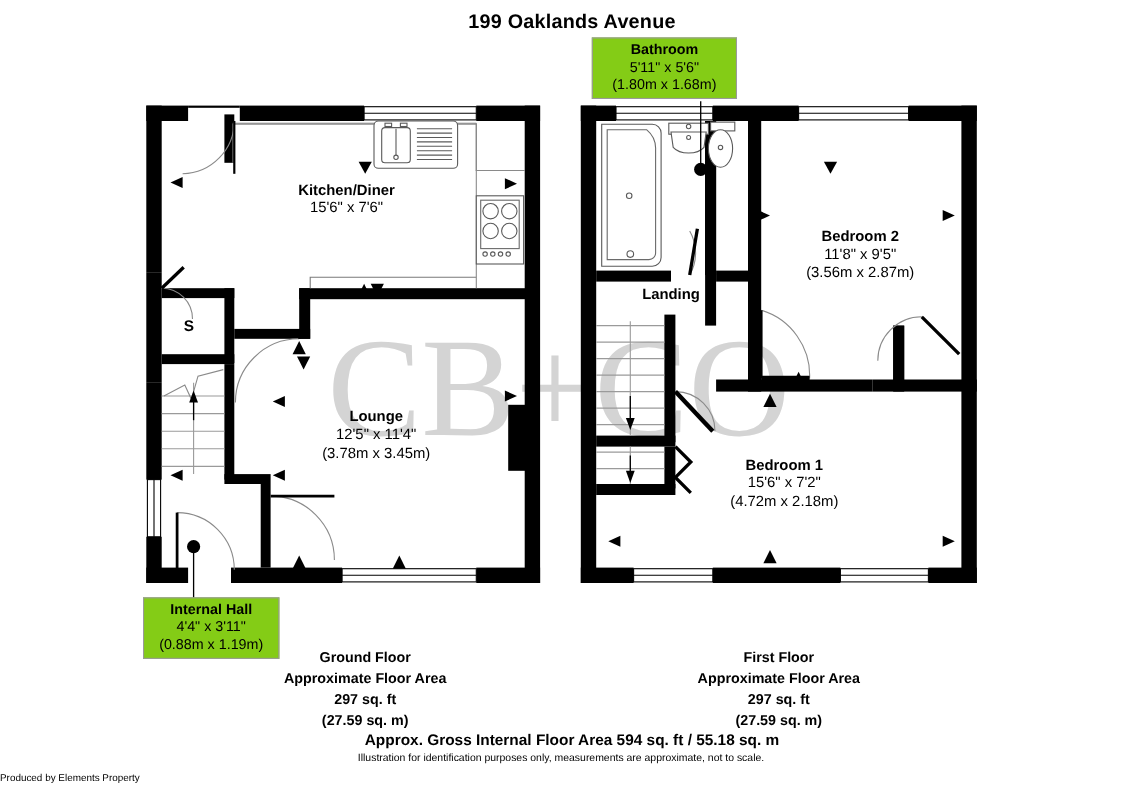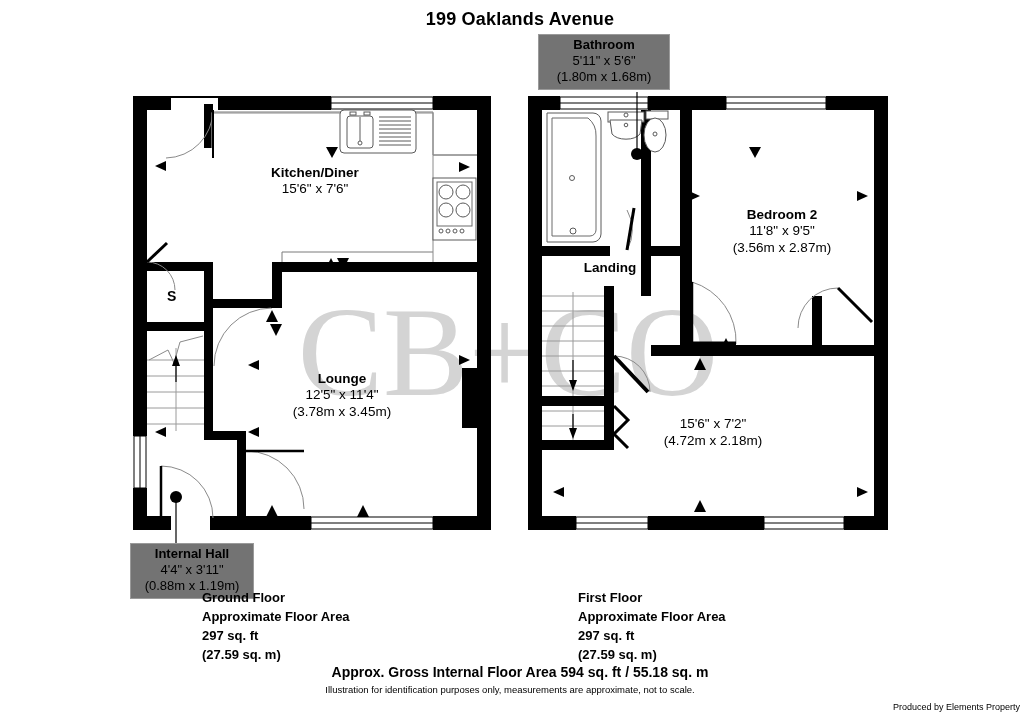--- a/index.html
+++ b/index.html
@@ -10,30 +10,30 @@
     color:#000;
     overflow:hidden;
     position:relative;
   }
   #plan{position:absolute;left:0;top:0;width:1020px;height:720px;}
   .txt{position:absolute;text-align:center;white-space:nowrap;}
   .title{font-size:18px;font-weight:bold;left:0;right:0;top:9px;letter-spacing:.2px;padding-left:20px;}
   .roomlabel{font-weight:bold;font-size:13.5px;line-height:15px;}
   .roomdim{font-size:13.5px;line-height:17px;}
   .boxlabel{
-    position:absolute;border:1px solid #9a9a9a;background:#737373;
+    position:absolute;border:1px solid #9a9a9a;background:#84cc16;
     text-align:center;padding:2px 5px 4px 5px;line-height:16px;
   }
   .boxlabel .bl-name{font-weight:bold;font-size:13px;display:block;}
   .boxlabel .bl-d1{font-size:13px;display:block;}
   .boxlabel .bl-d2{font-size:13px;display:block;}
-  .foot{position:absolute;white-space:nowrap;font-weight:bold;font-size:13px;line-height:19px;}
+  .foot{position:absolute;text-align:center;white-space:nowrap;font-weight:bold;font-size:13px;line-height:19px;}
   .gross{position:absolute;left:0;right:0;text-align:center;font-weight:bold;font-size:14px;margin-left:20px;}
   .discl{position:absolute;left:0;right:0;text-align:center;font-size:9.5px;font-weight:normal;}
-  .produced{position:absolute;left:0;right:0;text-align:right;font-size:9px;font-weight:normal;}
+  .produced{position:absolute;left:0;right:0;text-align:left;font-size:9px;font-weight:normal;}
   .stor{position:absolute;font-weight:bold;font-size:14px;}
 </style>
 </head>
 <body>
 
 <svg id="plan" viewBox="0 0 1020 720">
 
   <text x="508" y="395" font-family="Liberation Serif, serif" font-size="128" fill="#d4d4d4" text-anchor="middle">CB+CO</text>
 
   <g>
@@ -333,20 +333,21 @@
 
 <div class="txt roomlabel" style="left:545px;top:260px;width:130px;">Landing</div>
 
 <div class="txt" style="left:672px;top:207px;width:220px;">
   <div class="roomlabel">Bedroom 2</div>
   <div class="roomdim">11'8" x 9'5"</div>
   <div class="roomdim">(3.56m x 2.87m)</div>
 </div>
 
 <div class="txt" style="left:603px;top:415px;width:220px;">
+  <div class="roomlabel">Bedroom 1</div>
   <div class="roomdim">15'6" x 7'2"</div>
   <div class="roomdim">(4.72m x 2.18m)</div>
 </div>
 
 <div class="foot" style="left:202px;top:588px;width:260px;">
   <div>Ground Floor</div>
   <div>Approximate Floor Area</div>
   <div>297 sq. ft</div>
   <div>(27.59 sq. m)</div>
 </div>

